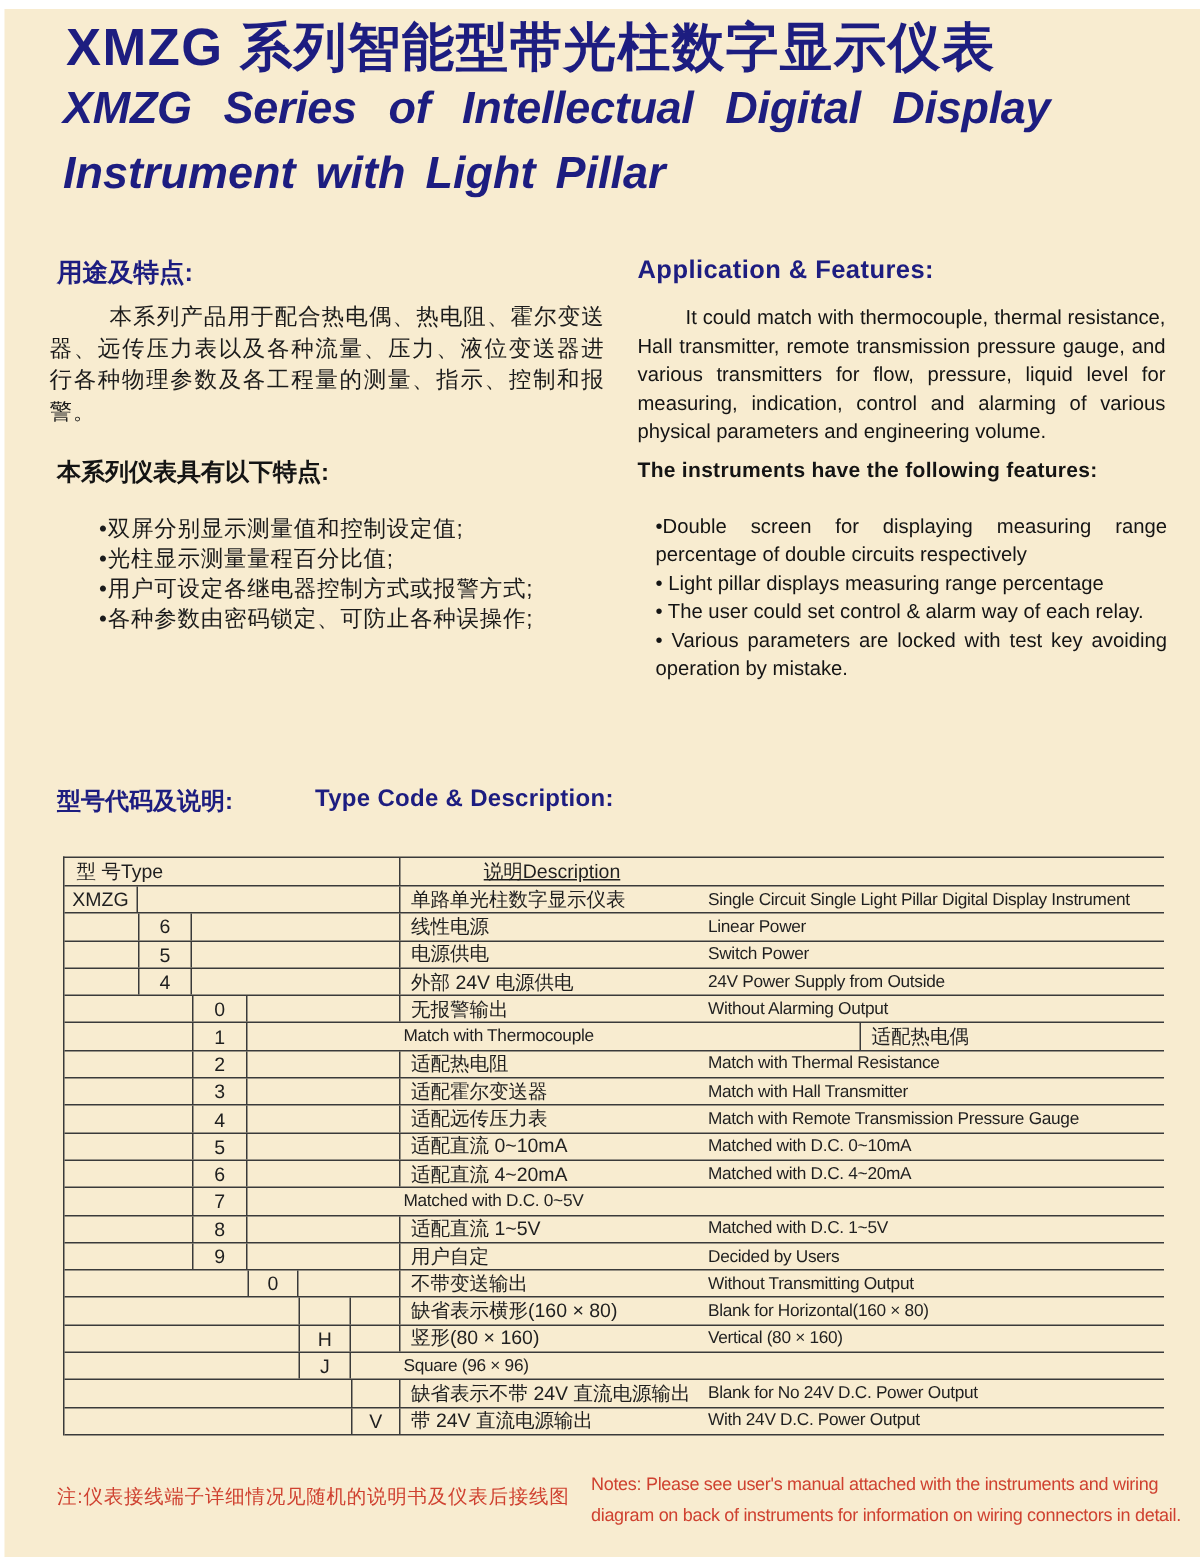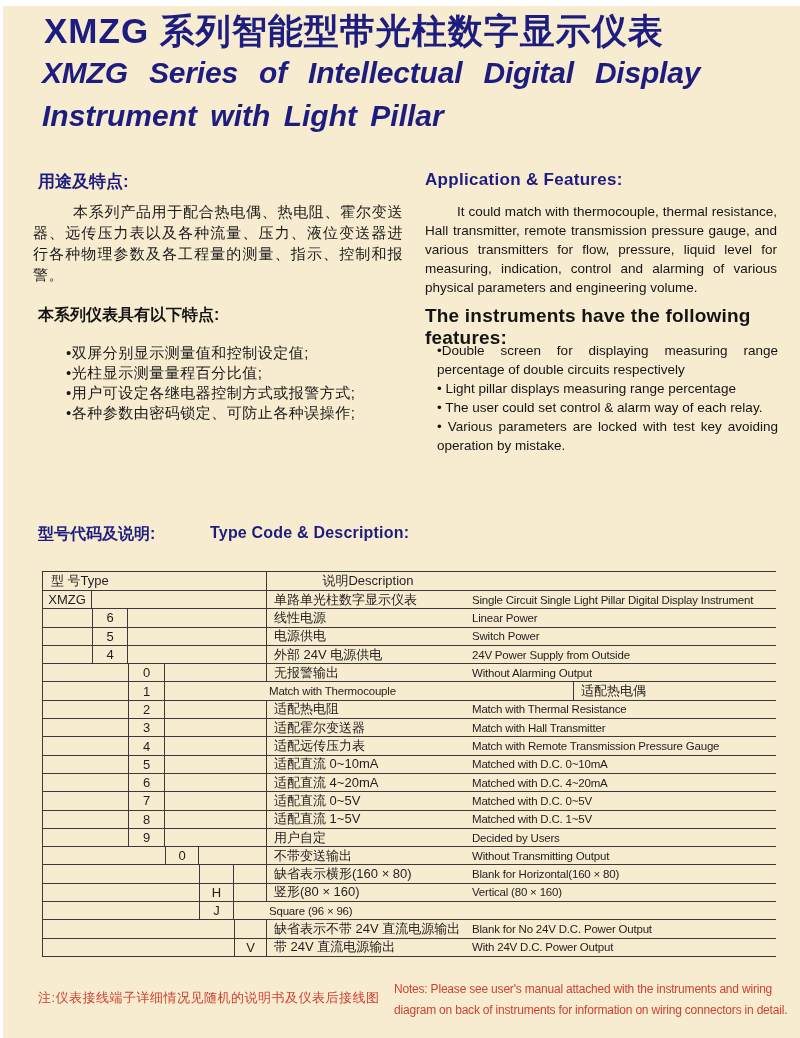--- a/index.html
+++ b/index.html
@@ -15,21 +15,21 @@
   .abs{position:absolute;}
   
   .title-cn{left:44px;top:8px;font-size:35px;font-weight:bold;letter-spacing:1px;white-space:nowrap;}
   .title-en1{left:42px;top:56px;font-size:30px;font-weight:bold;font-style:italic;word-spacing:13px;white-space:nowrap;letter-spacing:-0.2px;}
   .title-en2{left:42px;top:99px;font-size:30px;font-weight:bold;font-style:italic;word-spacing:5px;white-space:nowrap;}
   
   .h-navy{font-weight:bold;}
   .h-apply-cn{left:38px;top:170px;font-size:17px;}
   .h-apply-en{left:425px;top:170px;font-size:17px;letter-spacing:0.3px;}
   .h-feat-cn{left:38px;top:305px;font-size:16px;font-weight:bold;color:#141414;}
-  .h-feat-en{left:425px;top:305px;font-size:19px;font-weight:bold;color:#141414;letter-spacing:0.2px;}
+  .h-feat-en{left:425px;top:305px;font-size:14px;font-weight:bold;color:#141414;letter-spacing:0.2px;}
   
   .p-cn{left:33px;top:201px;width:370px;font-size:15px;line-height:21px;text-align:justify;text-indent:40px;color:#1b1b1b;letter-spacing:0.5px;}
   .p-en{left:425px;top:202px;width:352px;font-size:13.5px;line-height:19px;text-align:justify;text-indent:32px;color:#141414;}
   
   .ul-cn{left:66px;top:343px;width:330px;font-size:15px;line-height:20px;color:#1b1b1b;letter-spacing:0.5px;}
   .ul-en{left:437px;top:341px;width:341px;font-size:13.5px;line-height:19px;color:#141414;text-align:justify;}
   .li{display:block;}
   
   .h-type-cn{left:38px;top:524px;font-size:16px;}
   .h-type-en{left:200px;top:524px;font-size:16px;letter-spacing:0.2px;}
@@ -42,21 +42,21 @@
   .c2{width:36px;justify-content:center;}
   .c3{width:37px;justify-content:center;}
   .c4{width:34px;justify-content:center;}
   .c5{width:35px;justify-content:center;}
   .c6{width:32px;justify-content:center;}
   .desc-cn{width:203px;border-left:1px solid var(--line);padding-left:7px;white-space:nowrap;overflow:visible;}
   .desc-en{flex:1;padding-left:3px;white-space:nowrap;font-size:11.5px;letter-spacing:-0.2px;overflow:visible;}
   .bl{border-left:1px solid var(--line);}
   .br{border-right:1px solid var(--line);}
   .type-hdr-cell{width:223px;padding-left:8px;}
-  .desc-hdr-cell{width:203px;border-left:1px solid var(--line);justify-content:center;}
+  .desc-hdr-cell{width:203px;border-left:1px solid var(--line);justify-content:center;text-decoration:underline;}
   
   .note-cn{left:38px;top:989px;font-size:13px;letter-spacing:0.5px;}
   .note-en{left:394px;top:979px;width:402px;font-size:12px;line-height:21px;letter-spacing:-0.2px;}
 </style>
 </head>
 <body>
 
 <div class="bg" style="background: rgb(248, 236, 208);"></div>
 
 <div class="abs title-cn" style="color: rgb(29, 29, 128);">XMZG 系列智能型带光柱数字显示仪表</div>
@@ -202,21 +202,20 @@
       <div class="cell desc-cn">适配直流 4~20mA</div>
       <div class="cell desc-en">Matched with D.C. 4~20mA</div>
     </div>
     <div class="row">
       <div class="cell c1"></div>
       <div class="cell c2"></div>
       <div class="cell c3 bl br">7</div>
       <div class="cell c4"></div>
       <div class="cell c5"></div>
       <div class="cell c6"></div>
-      <div class="cell desc-cn">适配直流 0~5V</div>
       <div class="cell desc-en">Matched with D.C. 0~5V</div>
     </div>
     <div class="row">
       <div class="cell c1"></div>
       <div class="cell c2"></div>
       <div class="cell c3 bl br">8</div>
       <div class="cell c4"></div>
       <div class="cell c5"></div>
       <div class="cell c6"></div>
       <div class="cell desc-cn">适配直流 1~5V</div>

